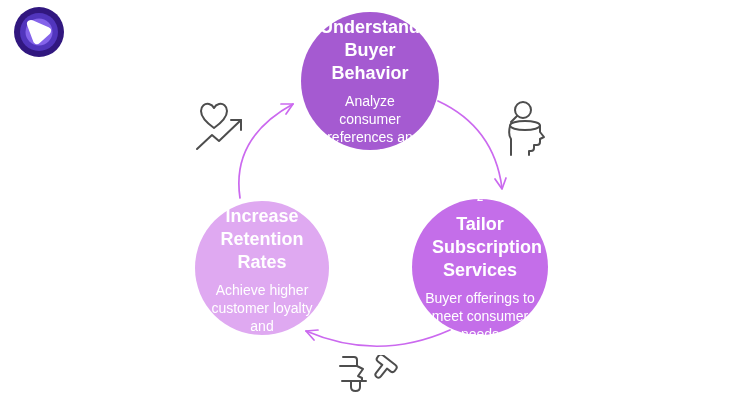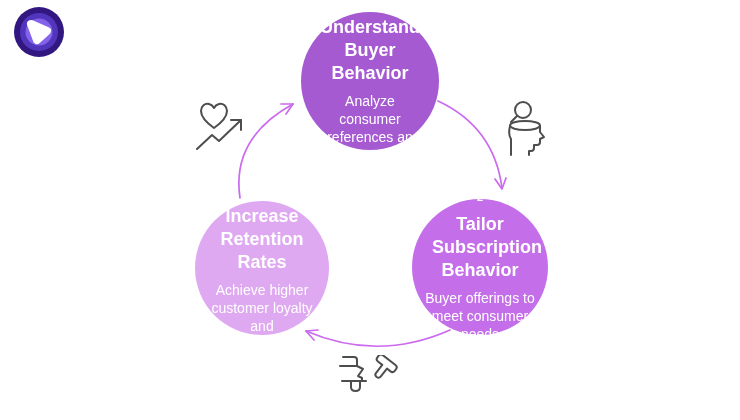--- a/index.html
+++ b/index.html
@@ -58,21 +58,21 @@
   </svg>
 
   <div class="circle" id="circle-1" style="background-color: rgb(165, 90, 209);">
     <div class="num">1</div>
     <div class="title">Understand Buyer Behavior</div>
     <div class="desc">Analyze consumer preferences and trends</div>
   </div>
 
   <div class="circle" id="circle-2" style="background-color: rgb(196, 110, 233);">
     <div class="num">2</div>
-    <div class="title">Tailor Subscription Behavior</div>
+    <div class="title">Tailor Subscription Services</div>
     <div class="desc">Buyer offerings to meet consumer needs</div>
   </div>
 
   <div class="circle" id="circle-3" style="background-color: rgb(223, 169, 241);">
     <div class="num">3</div>
     <div class="title">Increase Retention Rates</div>
     <div class="desc">Achieve higher customer loyalty and engagement</div>
   </div>
 
   <div class="icon" style="left:193px;top:98px;">

